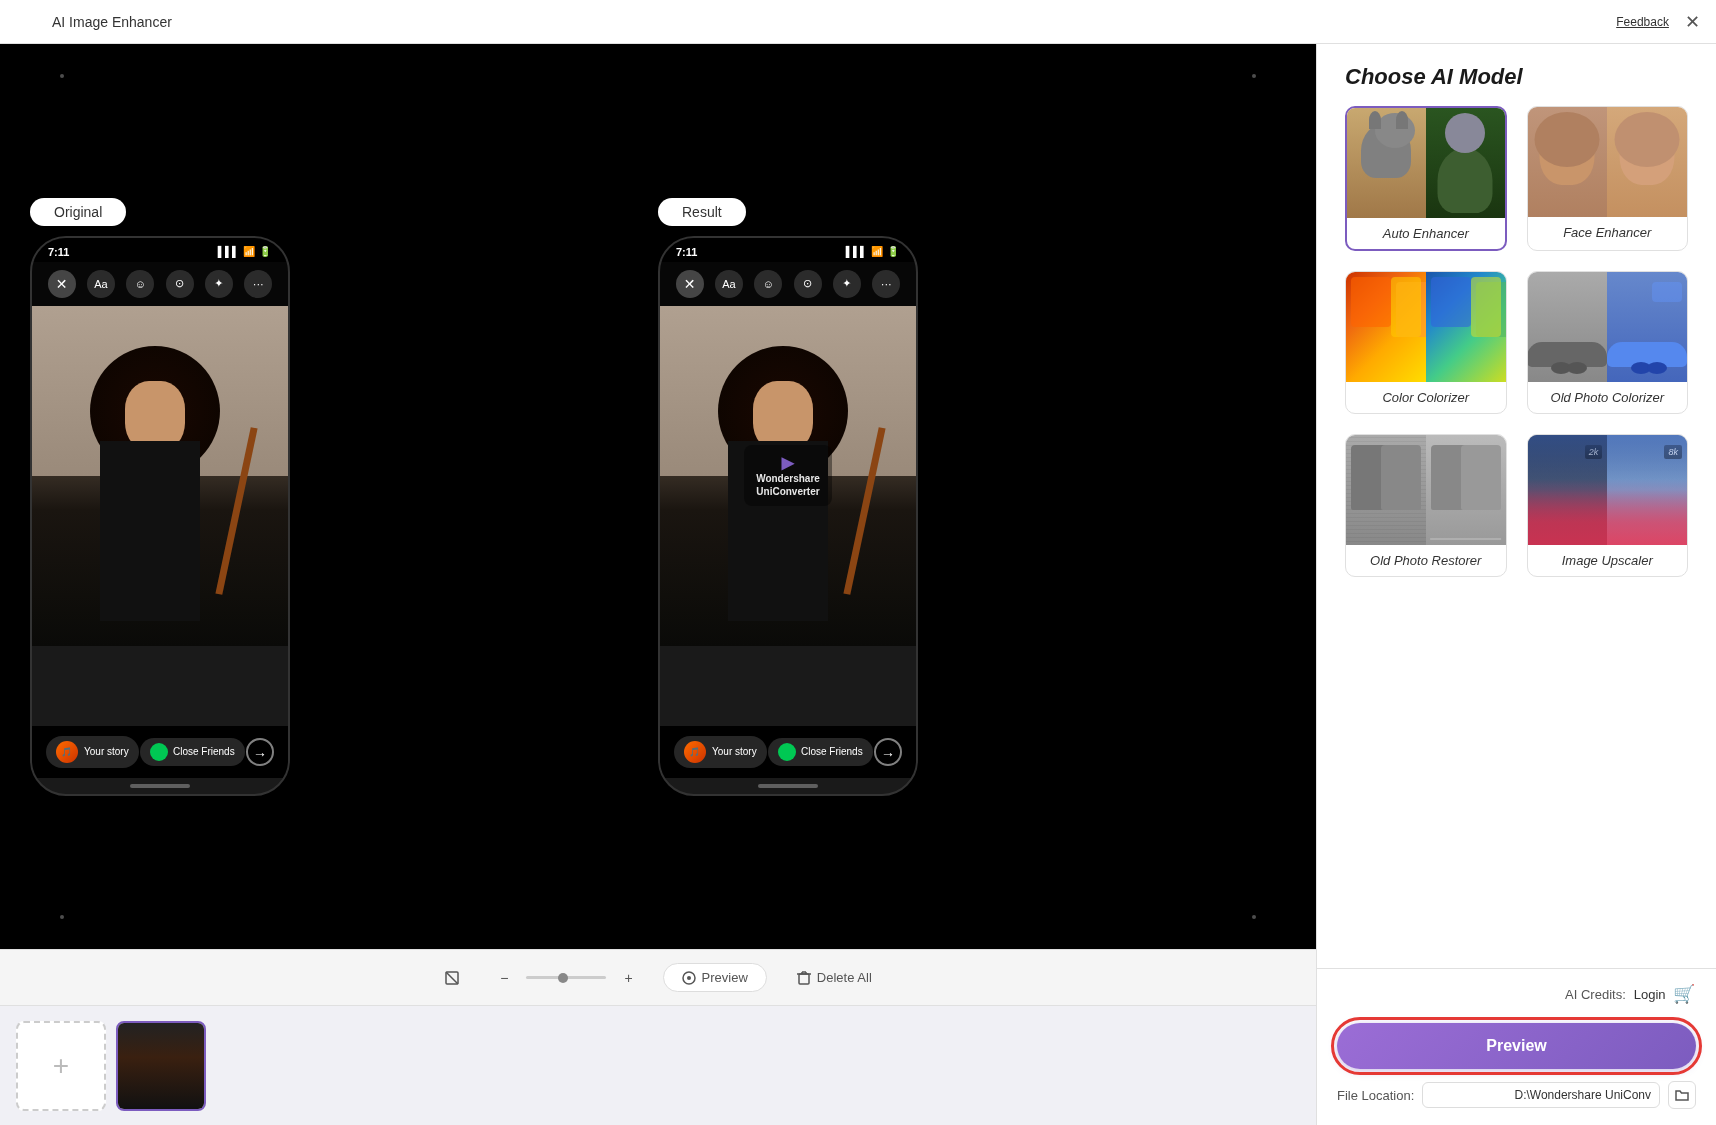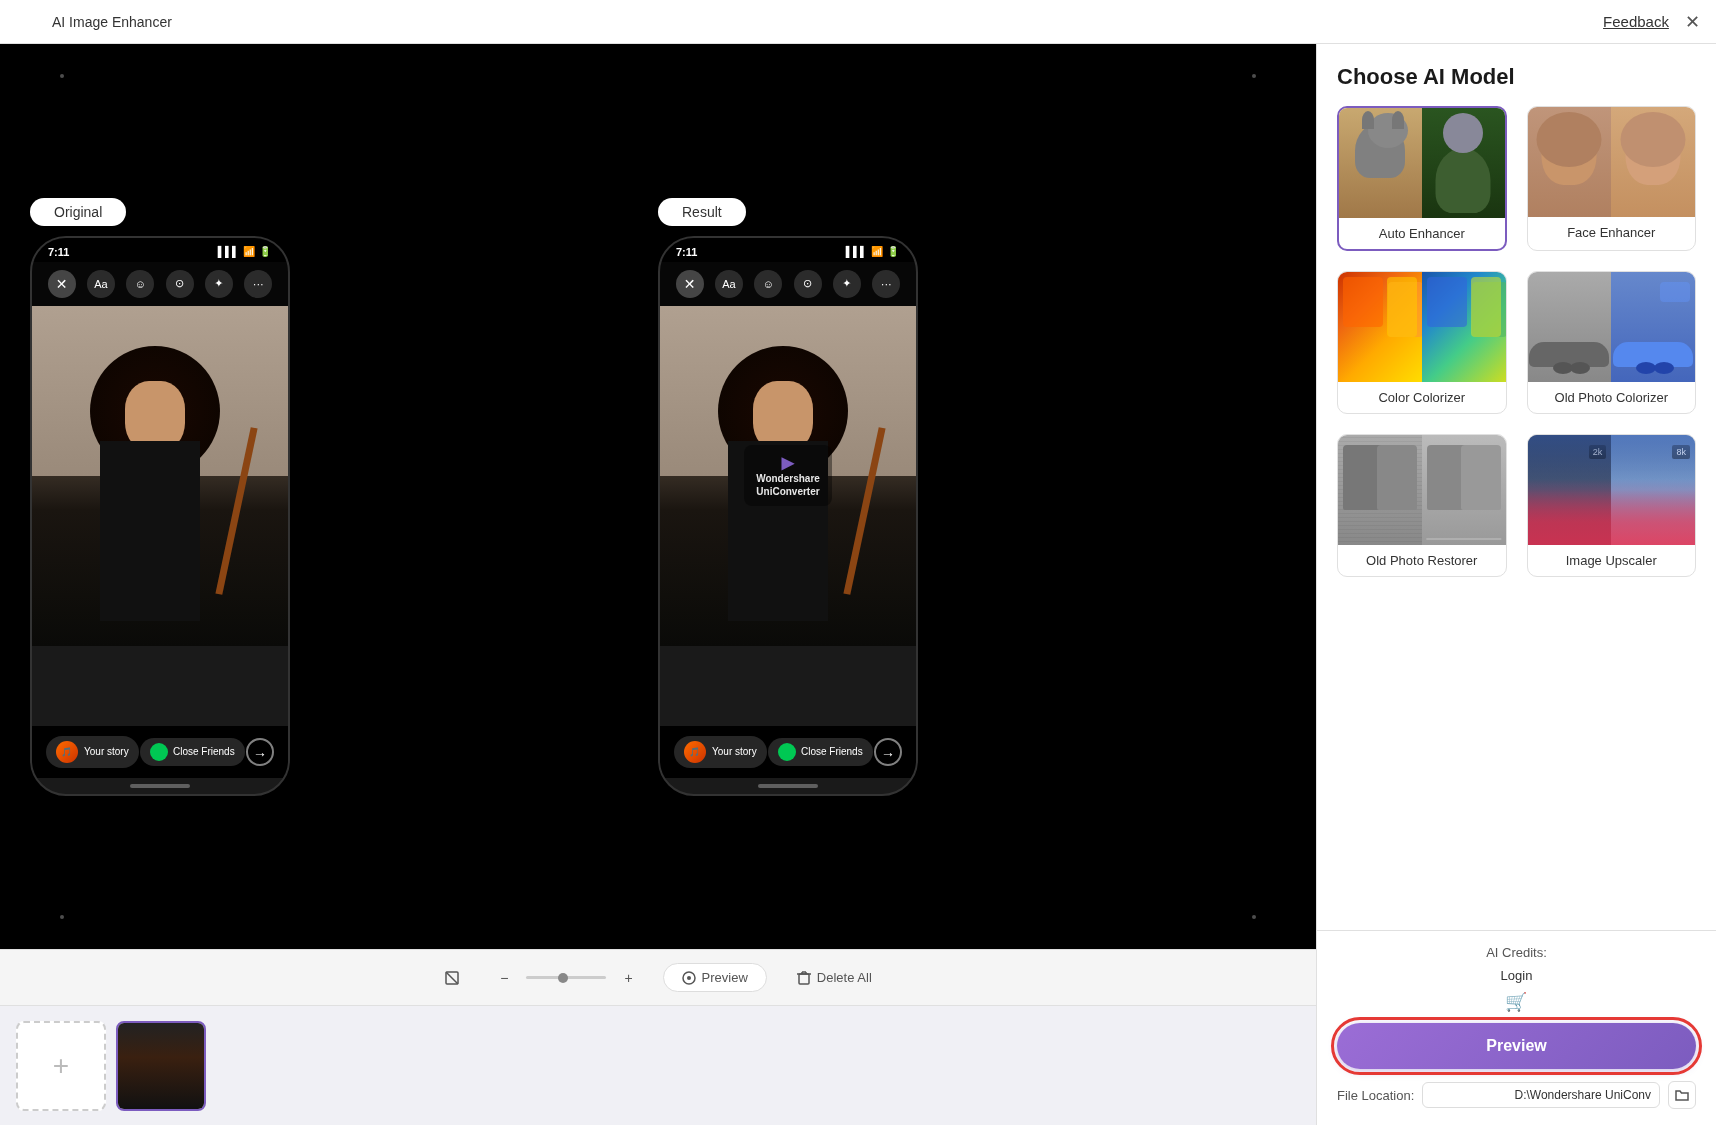--- a/index.html
+++ b/index.html
@@ -29,21 +29,21 @@
       font-weight: 500;
       color: #333;
       margin-left: 36px;
     }
     .title-bar-right {
       display: flex;
       align-items: center;
       gap: 16px;
     }
     .feedback-link {
-      font-size: 15px;
+      font-size: 12px;
       color: #333;
       text-decoration: underline;
       cursor: pointer;
     }
     .close-btn {
       font-size: 18px;
       color: #555;
       cursor: pointer;
       line-height: 1;
     }
@@ -369,23 +369,24 @@
     .right-panel {
       width: 400px;
       background: #ffffff;
       border-left: 1px solid #e0e0e0;
       display: flex;
       flex-direction: column;
       flex-shrink: 0;
     }
 
     .ai-model-section {
-      padding: 20px 20px 10px;
+      padding: 20px 28px 10px;
       flex: 1;
       overflow-y: auto;
+      font-style: italic;
     }
     .ai-model-title {
       font-size: 22px;
       font-weight: 600;
       color: #1a1a1a;
       margin-bottom: 16px;
     }
 
     .model-grid {
       display: grid;
@@ -430,22 +431,21 @@
       padding: 14px 20px 16px;
       border-top: 1px solid #e0e0e0;
       background: #fff;
     }
 
     .ai-credits-row {
       display: flex;
       align-items: center;
       justify-content: flex-end;
       gap: 8px;
-      margin-bottom: 10px;
-      flex-direction: column;
+      margin-bottom: 18px;
     }
     .ai-credits-label {
       font-size: 13px;
       color: #555;
     }
     .login-link {
       font-size: 13px;
       color: #333;
       cursor: pointer;
       text-decoration: none;

